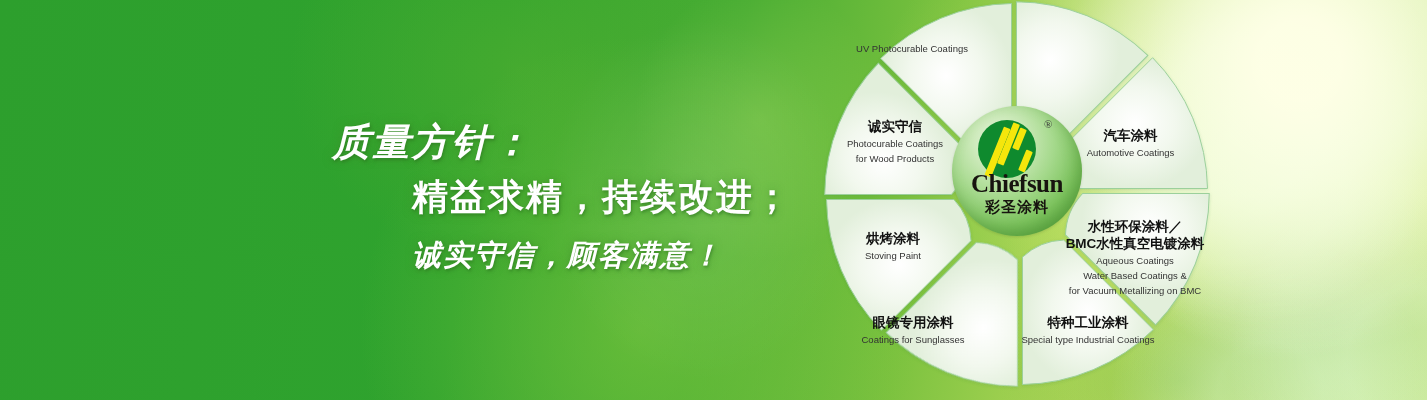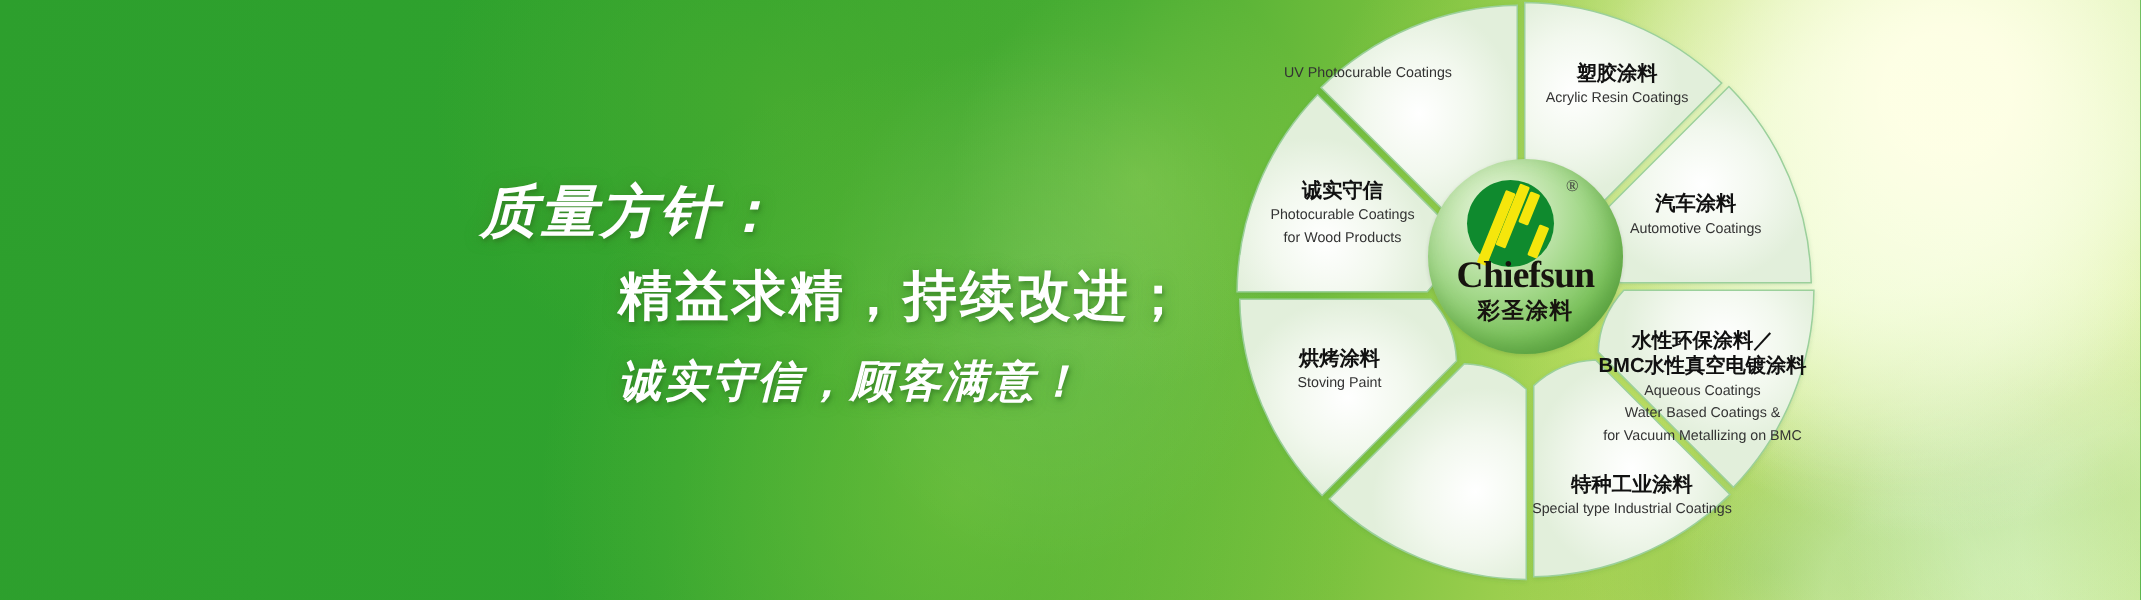--- a/index.html
+++ b/index.html
@@ -32,21 +32,21 @@
     background:
       radial-gradient(ellipse 220px 260px at 700px 200px, rgba(255,255,255,.10), rgba(255,255,255,0) 70%),
       radial-gradient(ellipse 180px 200px at 760px 120px, rgba(160,215,90,.35), rgba(160,215,90,0) 70%);
     pointer-events:none;
   }
 
   
   .slogan{position:absolute;left:300px;top:118px;width:520px;color:#fff;
     text-shadow:0 0 10px rgba(60,140,40,.65), 1px 2px 3px rgba(40,110,30,.55);
     font-family:"Liberation Sans","DejaVu Sans",sans-serif;font-weight:bold;letter-spacing:2px;}
-  .slogan .l1{font-size:38px;line-height:48px;margin-left:20px;font-style:italic;}
+  .slogan .l1{font-size:38px;line-height:48px;margin-left:32px;font-style:italic;}
   .slogan .l2{font-size:36px;line-height:46px;margin-left:112px;margin-top:8px;}
   .slogan .l3{font-size:29px;line-height:46px;margin-left:112px;margin-top:12px;font-style:italic;}
 
   
   .wheel{position:absolute;left:825px;top:2px;width:384px;height:384px;}
   .wheel svg{position:absolute;left:0;top:0;overflow:visible;}
 
   .seg-label{position:absolute;text-align:center;color:#1d1d1d;
      font-family:"Liberation Sans","DejaVu Sans",sans-serif;pointer-events:none;}
   .seg-label .cn{font-size:13.5px;font-weight:bold;line-height:17px;white-space:nowrap;color:#111;}
@@ -136,43 +136,43 @@
         <g>
           <path d="M 186.5 128.9 A 63.6 63.6 0 0 1 145.3 146.0 L 55.7 56.4 A 190.5 190.5 0 0 1 186.5 1.5 Z" transform="rotate(225 192 192)" fill="url(#segGrad)" stroke="#9bd09b" stroke-width="1"></path>
         </g>
       </g>
     </svg>
 
     <div class="seg-label lb-uv">
       <div class="en">UV Photocurable Coatings</div>
     </div>
 
-    <div class="seg-label lb-acr">
-      <div class="cn">塑胶涂料</div>
-      <div class="en">Acrylic Resin Coatings</div>
-    </div>
 
     <div class="seg-label lb-auto">
       <div class="cn">汽车涂料</div>
       <div class="en">Automotive Coatings</div>
     </div>
 
     <div class="seg-label lb-water">
       <div class="cn">水性环保涂料／</div>
       <div class="cn">BMC水性真空电镀涂料</div>
       <div class="en">Aqueous Coatings</div>
       <div class="en">Water Based Coatings &amp;</div>
       <div class="en">for Vacuum Metallizing on BMC</div>
     </div>
 
     <div class="seg-label lb-spec">
       <div class="cn">特种工业涂料</div>
       <div class="en">Special type Industrial Coatings</div>
     </div>
 
+    <div class="seg-label lb-sun">
+      <div class="cn">眼镜专用涂料</div>
+      <div class="en">Coatings for Sunglasses</div>
+    </div>
 
     <div class="seg-label lb-stov">
       <div class="cn">烘烤涂料</div>
       <div class="en">Stoving Paint</div>
     </div>
 
     <div class="seg-label lb-wood">
       <div class="cn">诚实守信</div>
       <div class="en">Photocurable Coatings</div>
       <div class="en">for Wood Products</div>

